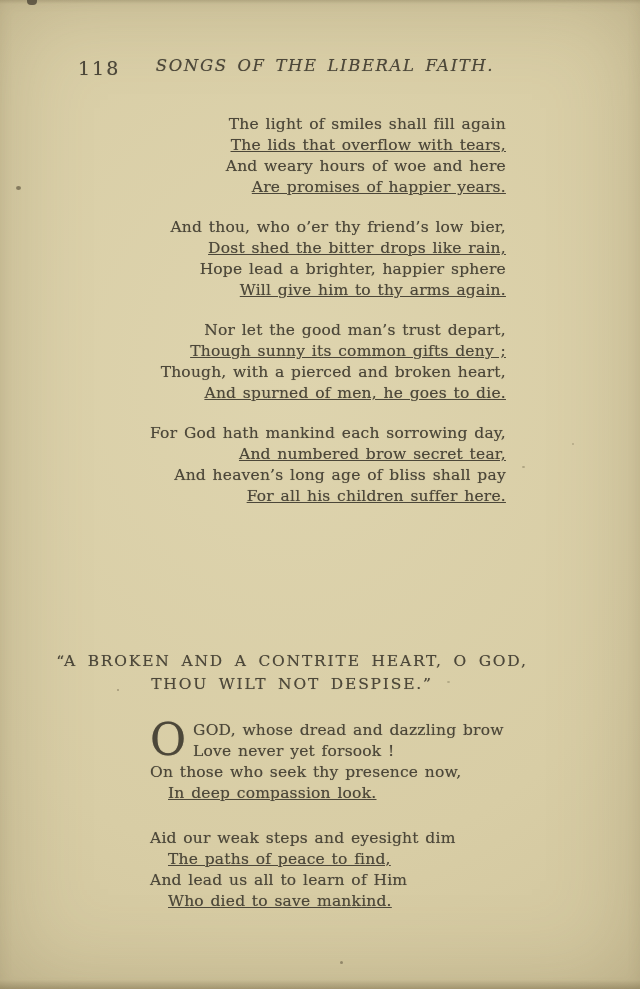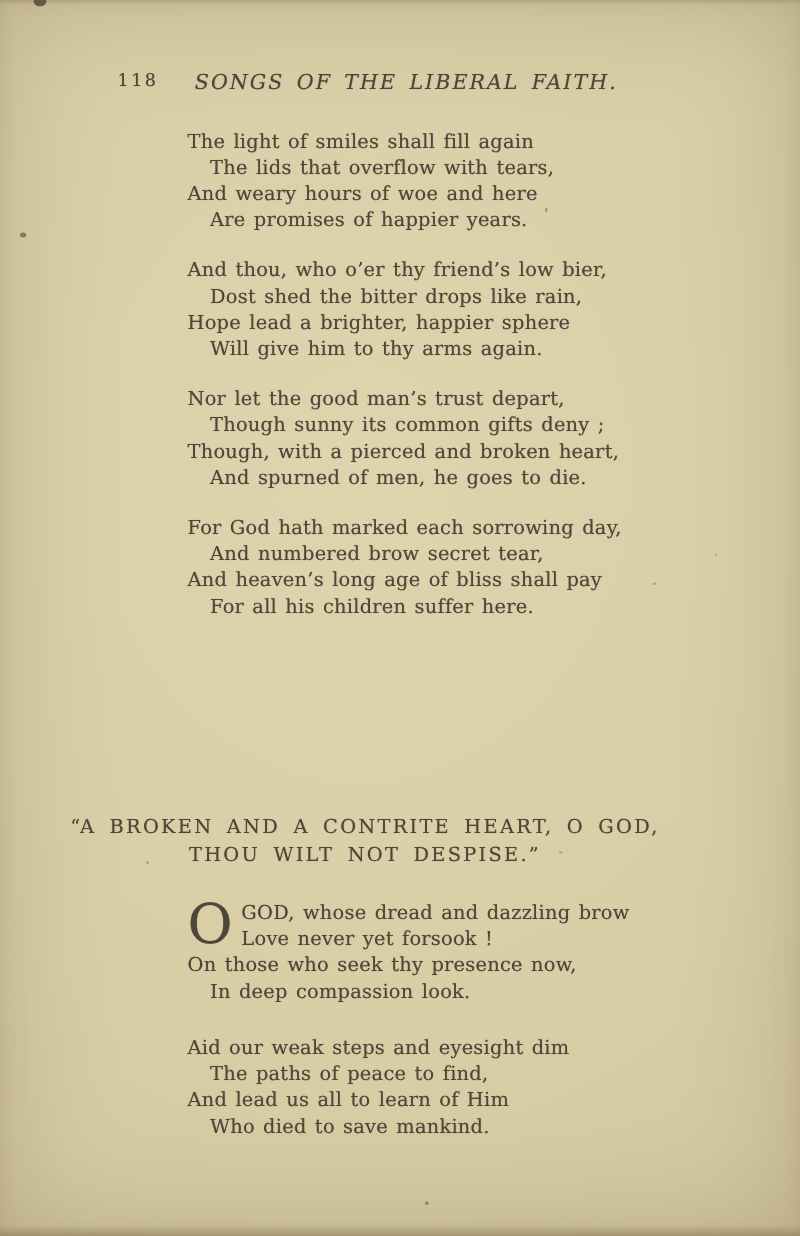--- a/index.html
+++ b/index.html
@@ -15,41 +15,41 @@
       linear-gradient(to bottom, rgba(110,98,68,.22), rgba(110,98,68,0) 4px),
       linear-gradient(to top, rgba(118,104,70,.40), rgba(120,105,70,0) 9px),
       radial-gradient(ellipse 120% 90% at 45% 38%, #ded4ae 0%, #d8cda5 55%, #cdc199 100%);
     box-shadow: inset 0 0 90px rgba(115,100,65,.28), inset 0 0 14px rgba(115,100,65,.14);
     color: #4c4739;
     text-shadow: 0 0 0.7px rgba(76,71,57,.55);
   }
 
   .running-head { position: absolute; top: 56px; left: 0; right: 0; height: 26px; }
   .pageno {
-    position: absolute; left: 94px; top: 1px;
-    font-size: 14px; letter-spacing: 2px;
+    position: absolute; left: 78px; top: 1px;
+    font-size: 19px; letter-spacing: 2px;
   }
   .head-title {
     text-align: center; transform: translateX(5px);
     font-style: italic; font-size: 16.5px;
     letter-spacing: 1.6px; word-spacing: 3px;
   }
 
   .poem {
     position: absolute; left: 150px;
     font-size: 15.5px; line-height: 21px;
     letter-spacing: 0.2px; word-spacing: 1.5px;
     white-space: nowrap;
   }
-  .poem1 { top: 103px; }
+  .poem1 { top: 114px; text-align: right; }
   .poem2 { top: 720px; }
   .stanza { margin-bottom: 19px; }
   .stanza.first-of-hymn { margin-bottom: 24px; }
   .line { height: 21px; }
-  .line.ind { padding-left: 18px; }
+  .line.ind { padding-left: 18px; text-decoration: underline; }
   .line.ind2 { padding-left: 14px; }
 
   .dropcap {
     float: left;
     font-size: 44px; line-height: 40px;
     height: 42px; margin: 0 7px 0 0;
     letter-spacing: 0;
   }
 
   .hymn-title {
@@ -93,21 +93,21 @@
       <div class="line">Hope lead a brighter, happier sphere</div>
       <div class="line ind">Will give him to thy arms again.</div>
     </div>
     <div class="stanza">
       <div class="line">Nor let the good man’s trust depart,</div>
       <div class="line ind">Though sunny its common gifts deny ;</div>
       <div class="line">Though, with a pierced and broken heart,</div>
       <div class="line ind">And spurned of men, he goes to die.</div>
     </div>
     <div class="stanza">
-      <div class="line">For God hath marked each sorrowing day,</div>
+      <div class="line">For God hath mankind each sorrowing day,</div>
       <div class="line ind">And numbered brow secret tear,</div>
       <div class="line">And heaven’s long age of bliss shall pay</div>
       <div class="line ind">For all his children suffer here.</div>
     </div>
   </div>
 
   <div class="hymn-title">
     <div>“A  BROKEN  AND  A  CONTRITE  HEART,  O  GOD,</div>
     <div>THOU  WILT  NOT  DESPISE.”</div>
   </div>

